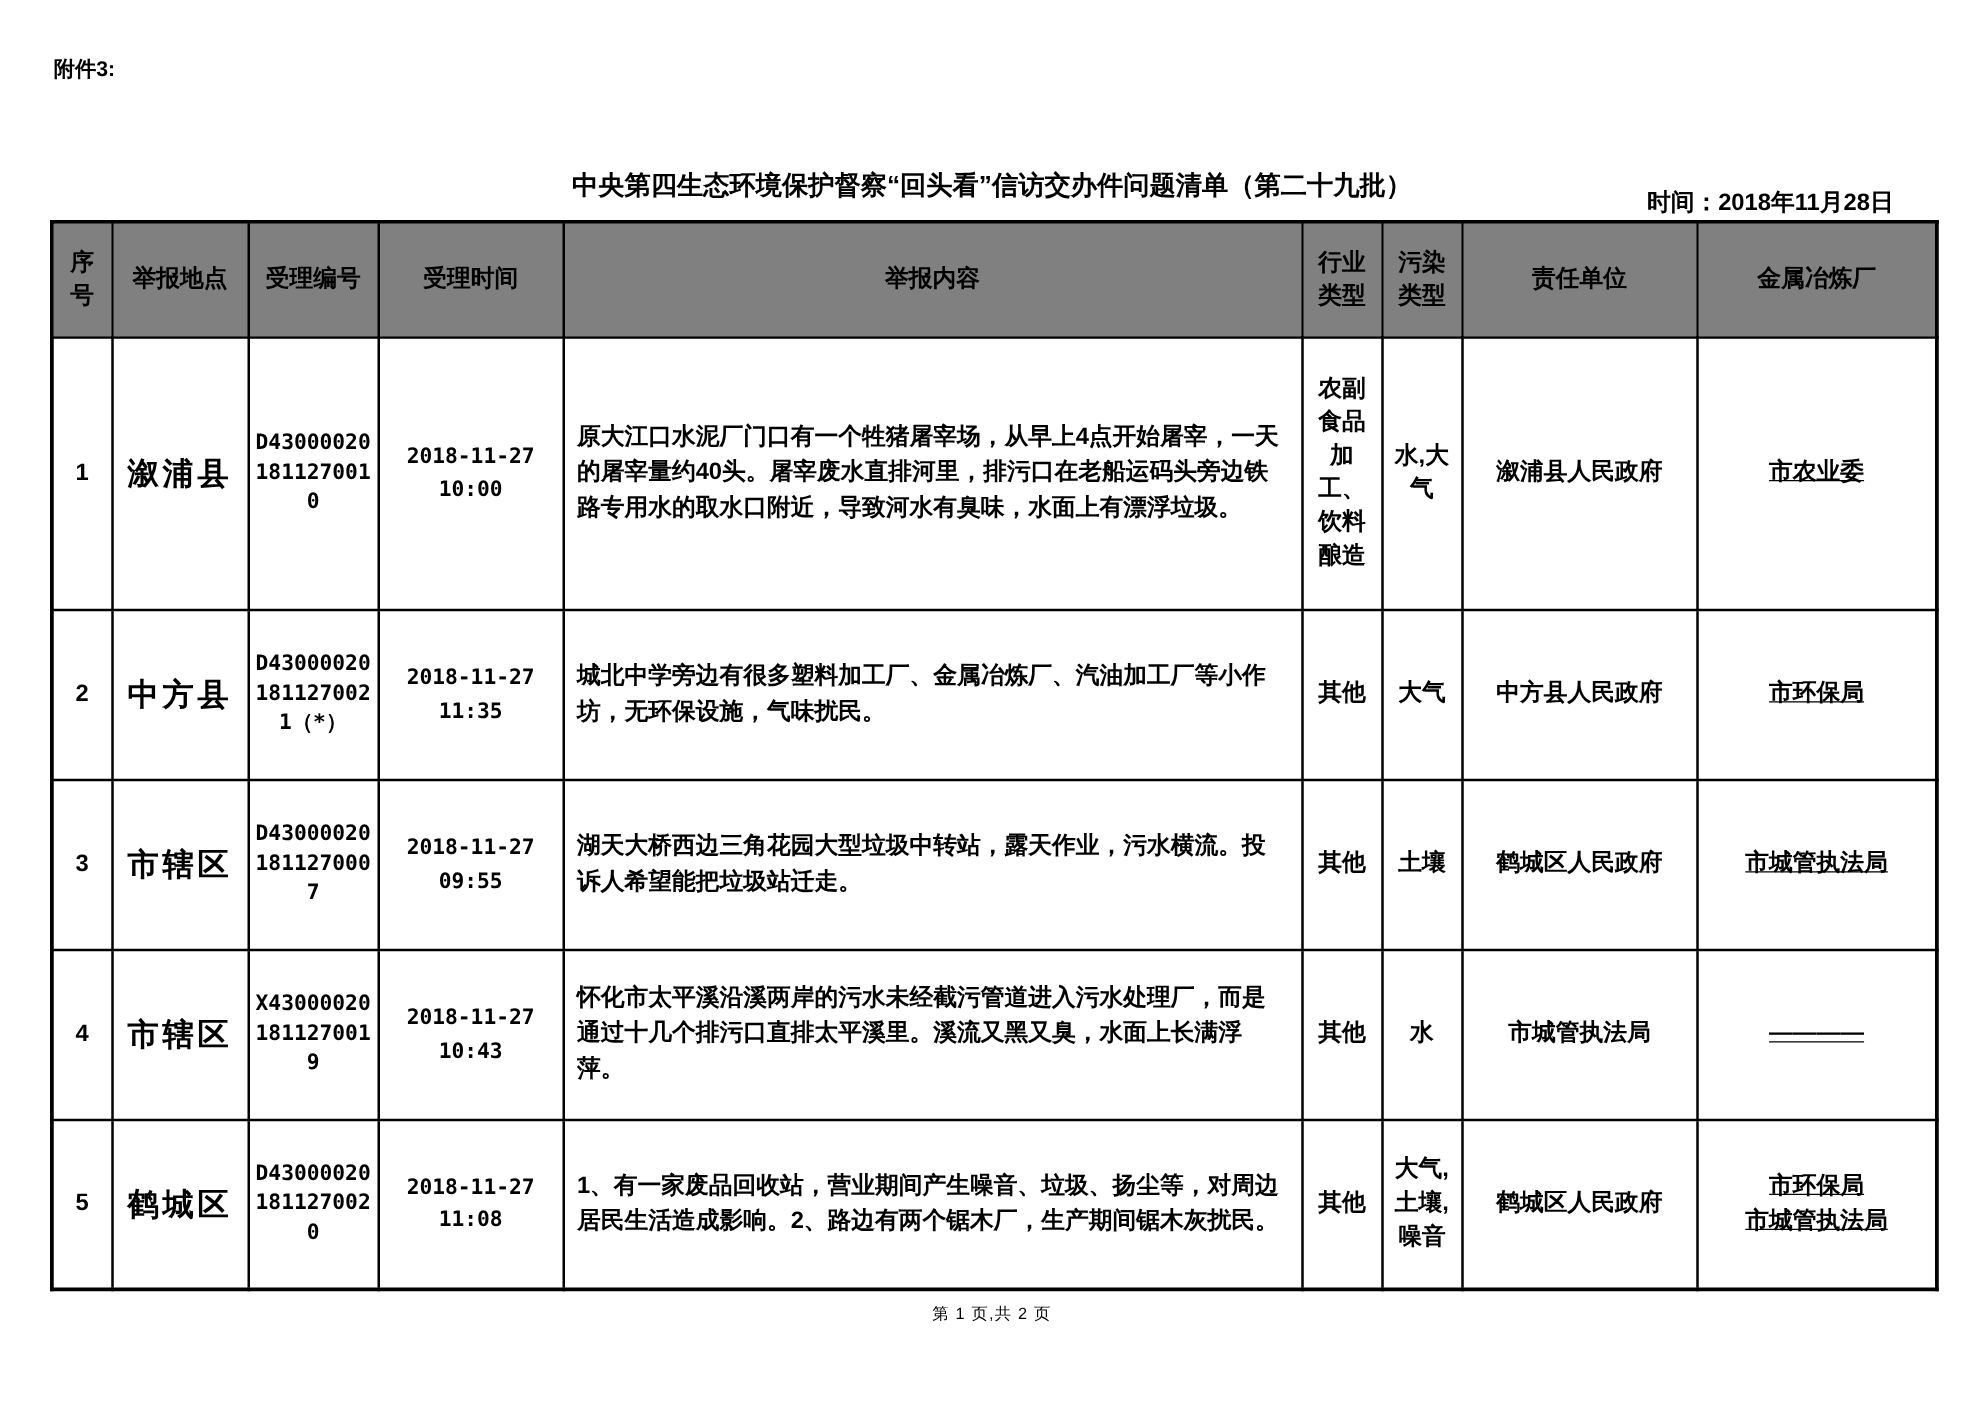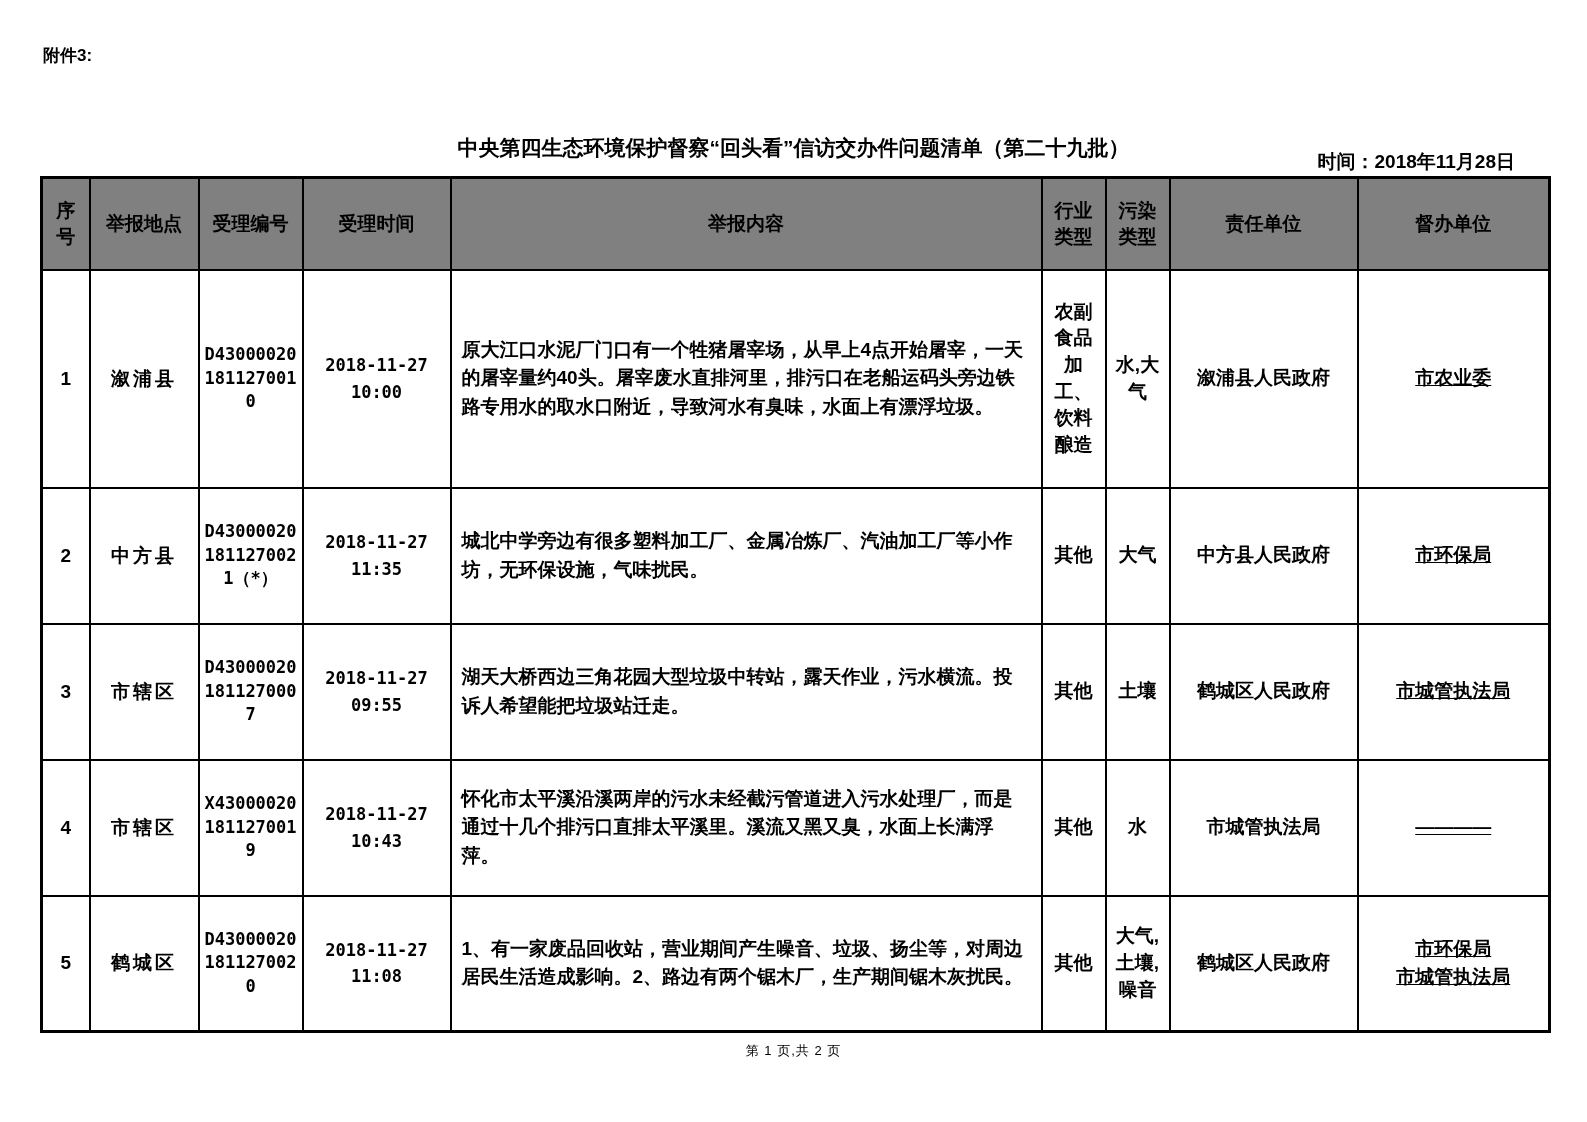--- a/index.html
+++ b/index.html
@@ -32,21 +32,21 @@
   .main thead th{
     background:#808080;
     font-size:19px;font-weight:bold;text-align:center;
     padding:2px 5px;word-break:break-all;line-height:1.35;
   }
   .main thead tr{height:92px;}
   tr.row-1{height:218px;}
   tr.row-2,tr.row-3,tr.row-4,tr.row-5{height:136px;}
 
   td.c-no{text-align:center;font-size:19px;font-weight:bold;}
-  td.c-loc{text-align:center;font-size:19px;font-weight:bold;letter-spacing:3px;}
+  td.c-loc{text-align:center;font-size:25px;font-weight:bold;letter-spacing:3px;}
   td.c-id{
     font-family:"DejaVu Sans Mono","Liberation Mono",monospace;
     font-size:17px;font-weight:bold;text-align:center;
     word-break:break-all;line-height:1.4;padding:18px 4px;
   }
   td.c-time{
     font-family:"DejaVu Sans Mono","Liberation Mono",monospace;
     font-size:17px;font-weight:bold;text-align:center;
     line-height:1.55;padding:2px 11px;
   }
@@ -91,21 +91,21 @@
   <thead>
     <tr>
       <th>序号</th>
       <th>举报地点</th>
       <th>受理编号</th>
       <th>受理时间</th>
       <th>举报内容</th>
       <th>行业类型</th>
       <th>污染类型</th>
       <th>责任单位</th>
-      <th>督办单位</th>
+      <th>金属冶炼厂</th>
     </tr>
   </thead>
   <tbody>
     <tr class="row-1">
       <td class="c-no">1</td>
       <td class="c-loc">溆浦县</td>
       <td class="c-id">D430000201811270010</td>
       <td class="c-time">2018-11-27 10:00</td>
       <td class="c-content">原大江口水泥厂门口有一个牲猪屠宰场，从早上4点开始屠宰，一天的屠宰量约40头。屠宰废水直排河里，排污口在老船运码头旁边铁路专用水的取水口附近，导致河水有臭味，水面上有漂浮垃圾。</td>
       <td class="c-industry">农副食品加工、饮料酿造</td>

